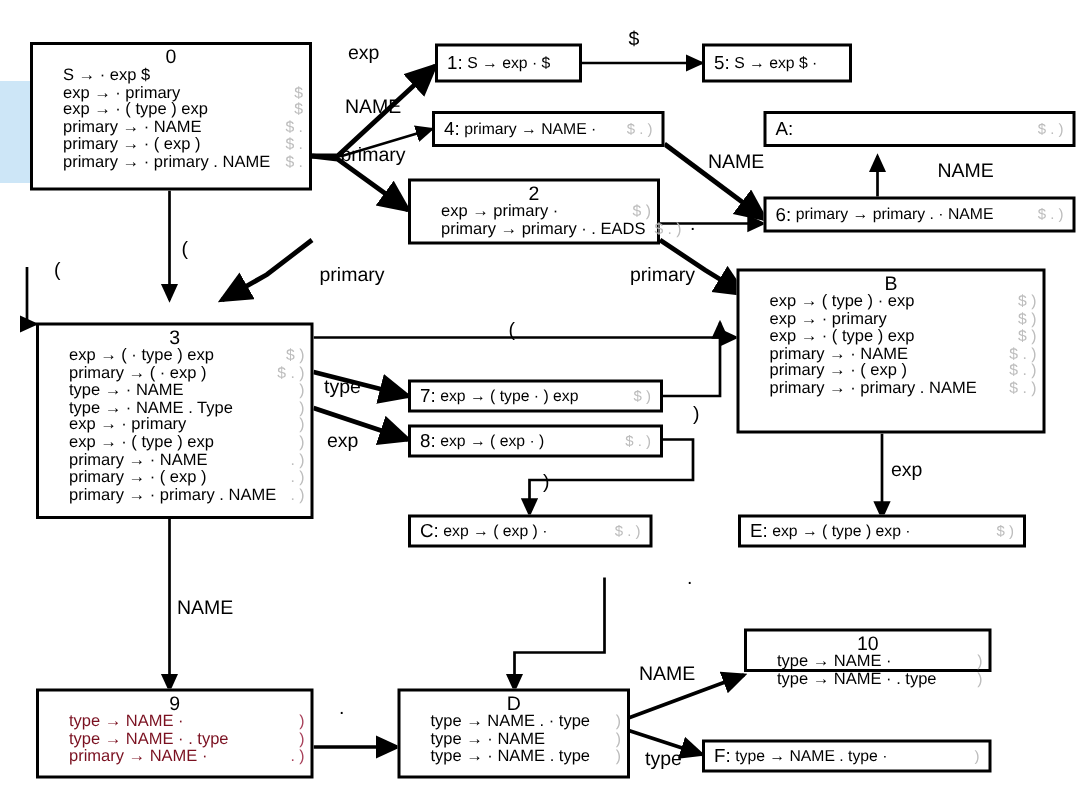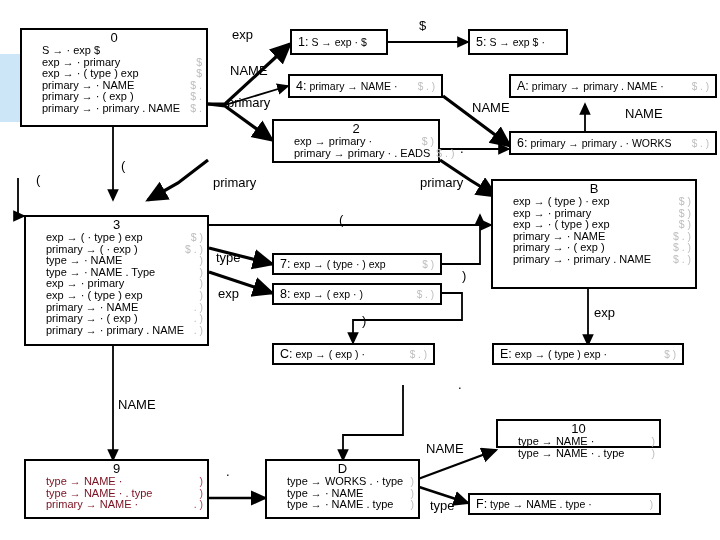--- a/index.html
+++ b/index.html
@@ -146,29 +146,28 @@
     <div class="oneline">
       <span class="lbl">4:</span>
       <span class="prod">primary → NAME ·</span>
       <span class="look">$ . )</span>
     </div>
   </div>
 
   <div class="node" style="left:509px;top:74px;width:208px;height:24px;">
     <div class="oneline">
       <span class="lbl">A:</span>
-      <span class="prod">primary → primary . NAME ·</span>
       <span class="look">$ . )</span>
     </div>
   </div>
 
   <div class="node" style="left:509px;top:131px;width:208px;height:24px;">
     <div class="oneline">
       <span class="lbl">6:</span>
-      <span class="prod">primary → primary . · WORKS</span>
+      <span class="prod">primary → primary . · NAME</span>
       <span class="look">$ . )</span>
     </div>
   </div>
 
   <div class="node" style="left:272px;top:119px;width:168px;height:44px;">
     <div class="title">2</div>
     <div class="rows">
       <div class="row">
           <span class="prod">exp → primary ·</span>
           <span class="look">$ )</span>
@@ -299,21 +298,21 @@
           <span class="prod">primary → NAME ·</span>
           <span class="look">. )</span>
         </div>
     </div>
   </div>
 
   <div class="node" style="left:265px;top:459px;width:155px;height:60px;">
     <div class="title">D</div>
     <div class="rows">
       <div class="row">
-          <span class="prod">type → WORKS . · type</span>
+          <span class="prod">type → NAME . · type</span>
           <span class="look">)</span>
         </div>
       <div class="row">
           <span class="prod">type → · NAME</span>
           <span class="look">)</span>
         </div>
       <div class="row">
           <span class="prod">type → · NAME . type</span>
           <span class="look">)</span>
         </div>

